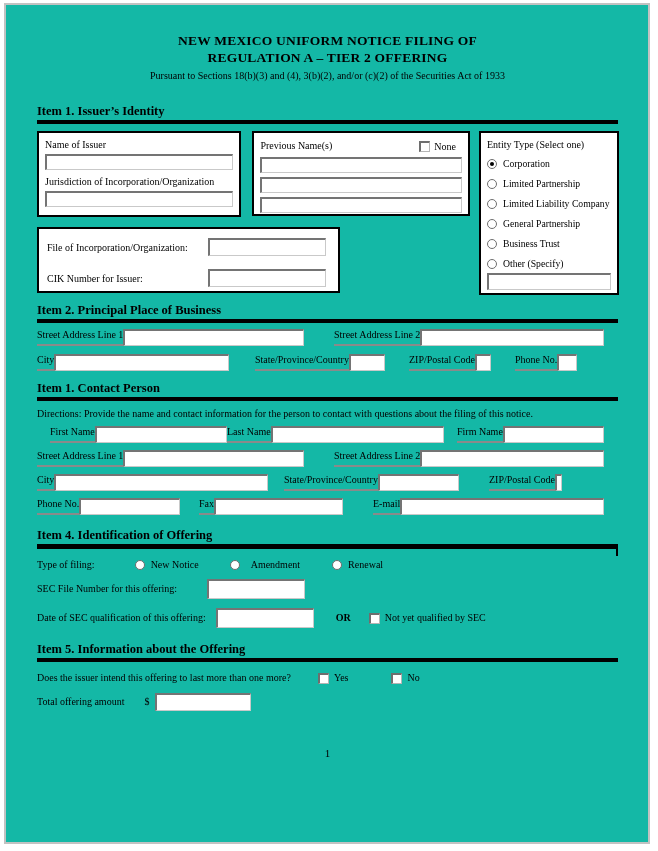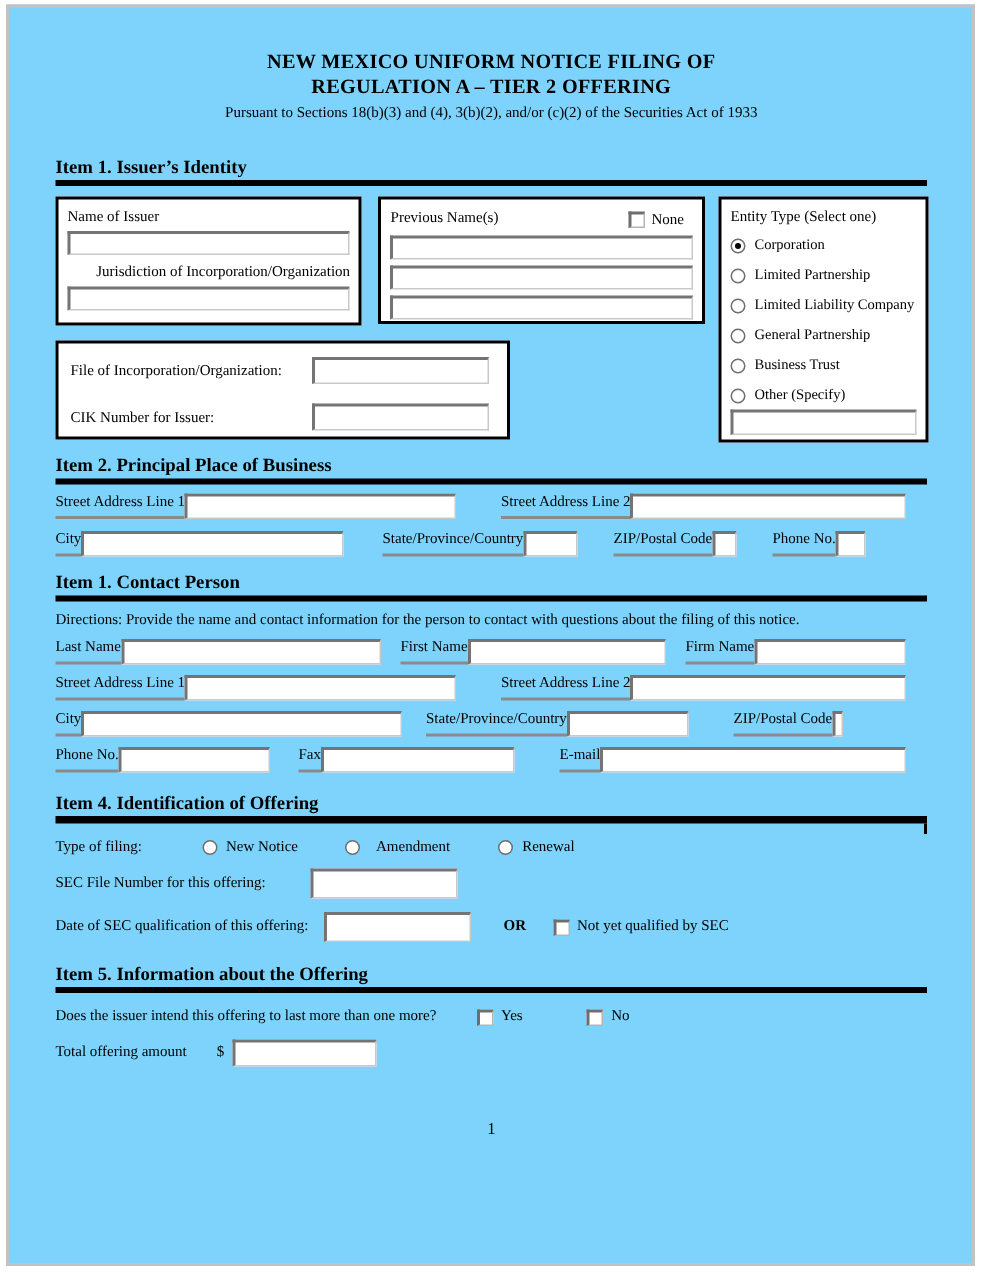--- a/index.html
+++ b/index.html
@@ -1,20 +1,20 @@
 <!DOCTYPE html>
 <html><head>
 <meta charset="utf-8">
 <style>
   * { margin:0; padding:0; box-sizing:border-box; }
   html,body { width:658px; height:851px; background:#fff; }
   body { font-family:"Liberation Serif","DejaVu Serif",serif; color:#000; position:relative; overflow:hidden; }
 
   .page { position:absolute; top:3px; left:4px; width:646px; height:841px;
-          background:#7dd3fc; border:2px solid #c2c2c2; padding:27px 30px 0 31px; }
+          background:#14b8a6; border:2px solid #c2c2c2; padding:27px 30px 0 31px; }
 
   
   .title { text-align:center; font-weight:bold; font-size:13.5px; line-height:17px; letter-spacing:.2px; }
   .subtitle { text-align:center; font-size:10px; line-height:13px; margin-top:3px; }
 
   
   .item-head { font-weight:bold; font-size:12.5px; line-height:16px; }
   .rule { height:4px; background:#000; margin-top:1px; position:relative; }
   .rule.thick { height:5px; }
   .rule .tick { position:absolute; right:0; top:100%; width:2px; height:7px; background:#000; }
@@ -41,21 +41,21 @@
   .i1grid { display:flex; margin-top:7px; height:164px; }
   .ibox { border:2px solid #000; background:#fff; }
   .i1left { width:433px; }
   .i1toprow { display:flex; }
   .boxA { width:215px; height:86px; padding:5px 6px; }
   .boxB { width:229px; height:85px; margin-left:11px; padding:4px 6px 0 6px; }
   .boxD { width:303px; height:66px; margin-top:10px; padding:9px 8px 0 8px; }
   .boxC { width:142px; height:164px; margin-left:9px; padding:5px 6px; }
 
   .boxA .tinput { margin-top:3px; }
-  .boxA .plabel.second { margin-top:5px;text-align:right; }
+  .boxA .plabel.second { margin-top:5px; }
   .boxB-head { display:flex; align-items:center; }
   .boxB-head .nonegrp { margin-left:auto; margin-right:6px; display:flex; align-items:center; gap:4px; margin-top:3px; }
   .boxB .tinput { margin-top:4px; }
   .boxD-row { display:flex; align-items:center; }
   .boxD-row + .boxD-row { margin-top:13px; }
   .boxD-row .plabel { width:161px; }
   .boxD-row .tinput { width:118px; height:18px; }
 
   .entity-list { display:flex; flex-direction:column; gap:7px; margin-top:6px;justify-content:flex-end; }
   .opt { display:flex; align-items:center; gap:6px; }
@@ -199,26 +199,26 @@
       <div class="flabel">Phone No.</div>
       <input type="text" class="tinput" style="">
     </div>
   </div>
 
   <div class="item-head mt9">Item 1. Contact Person</div>
   <div class="rule"></div>
   <div class="directions">Directions: Provide the name and contact information for the person to contact with questions about the filing of this notice.</div>
 
   <div class="frow mt5">
+    <div class="field" style="width:177px; margin-left:13px">
+      <div class="flabel">First Name</div>
+      <input type="text" class="tinput" style="">
+    </div>
     <div class="field" style="width:217px">
       <div class="flabel">Last Name</div>
-      <input type="text" class="tinput" style="">
-    </div>
-    <div class="field" style="width:177px; margin-left:13px">
-      <div class="flabel">First Name</div>
       <input type="text" class="tinput" style="">
     </div>
     <div class="field" style="width:147px; margin-left:13px">
       <div class="flabel">Firm Name</div>
       <input type="text" class="tinput" style="">
     </div>
   </div>
   <div class="frow mt6">
     <div class="field" style="width:267px">
       <div class="flabel">Street Address Line 1</div>

